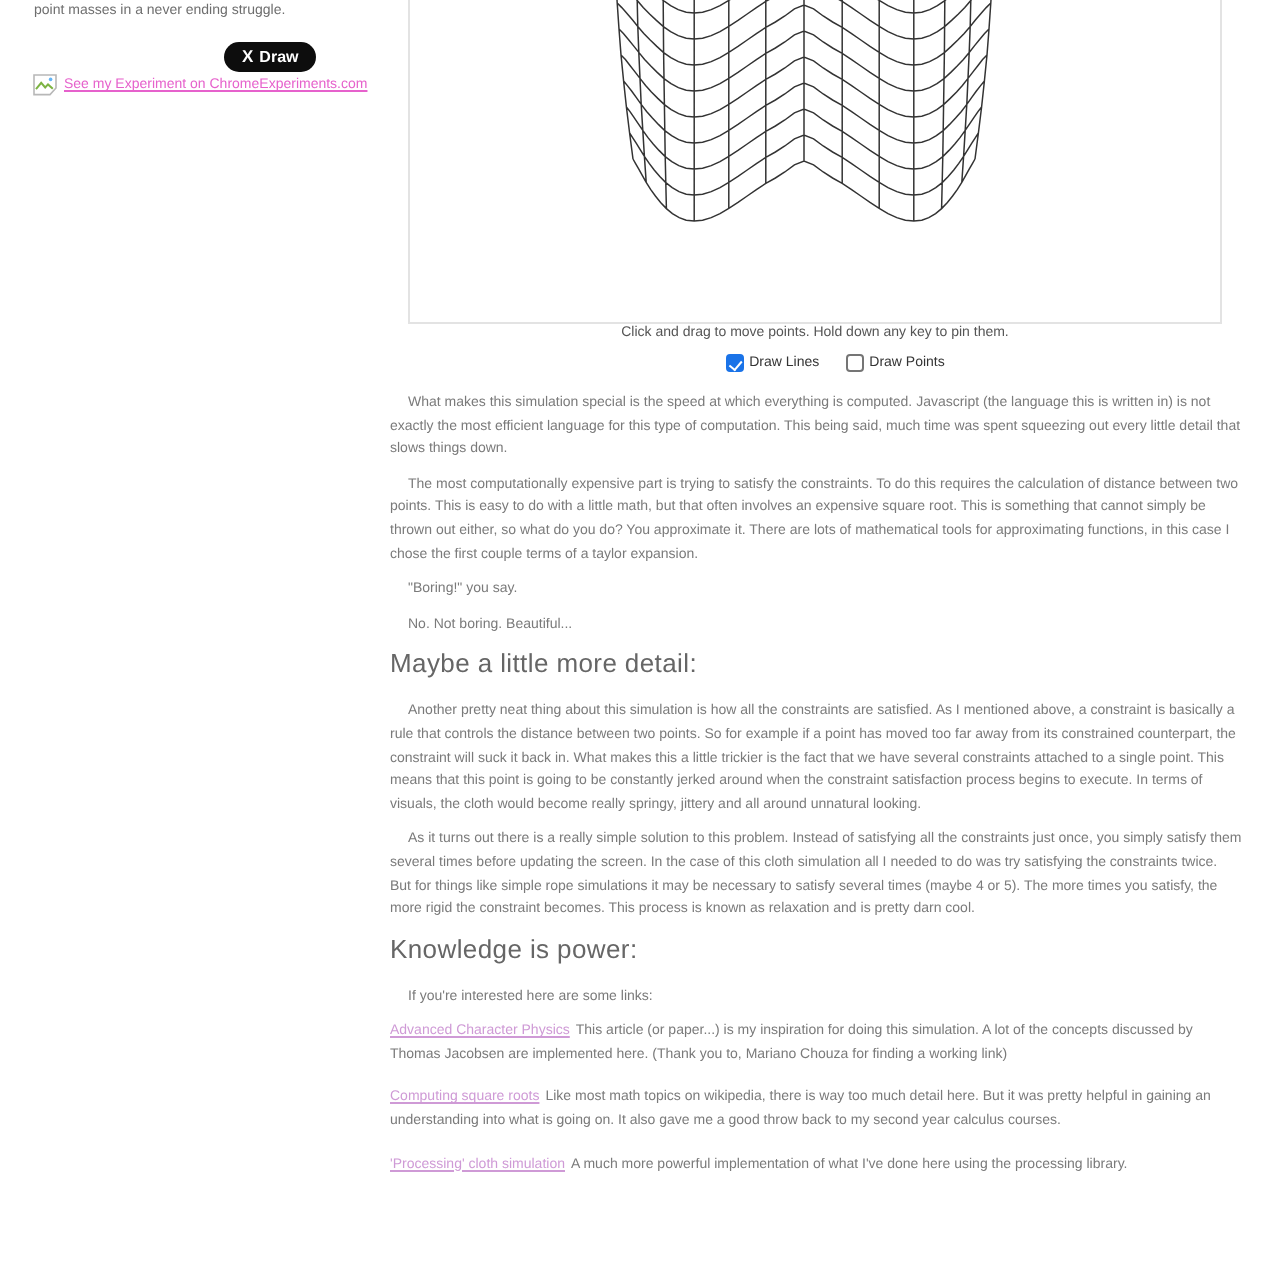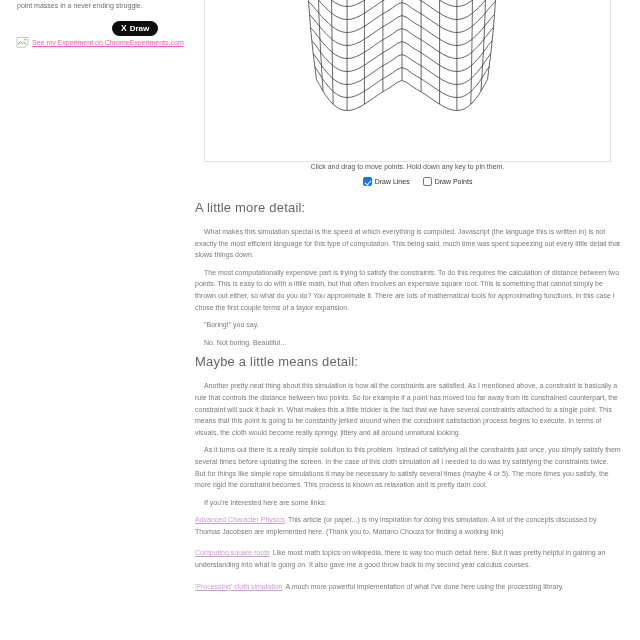--- a/index.html
+++ b/index.html
@@ -81,30 +81,30 @@
       <span>Draw Lines</span>
     </label>
     <label class="control">
       <span class="cb"></span>
       <span>Draw Points</span>
     </label>
   </div>
 
   <div class="content">
 
-    <h2>A little more detail:</h2>
     <p>What makes this simulation special is the speed at which everything is computed. Javascript (the language this is written in) is not exactly the most efficient language for this type of computation. This being said, much time was spent squeezing out every little detail that slows things down.</p>
     <p>The most computationally expensive part is trying to satisfy the constraints. To do this requires the calculation of distance between two points. This is easy to do with a little math, but that often involves an expensive square root. This is something that cannot simply be thrown out either, so what do you do? You approximate it. There are lots of mathematical tools for approximating functions, in this case I chose the first couple terms of a taylor expansion.</p>
     <p>"Boring!" you say.</p>
     <p>No. Not boring. Beautiful...</p>
 
-    <h2>Maybe a little means detail:</h2>
+    <h2>Maybe a little more detail:</h2>
     <p>Another pretty neat thing about this simulation is how all the constraints are satisfied. As I mentioned above, a constraint is basically a rule that controls the distance between two points. So for example if a point has moved too far away from its constrained counterpart, the constraint will suck it back in. What makes this a little trickier is the fact that we have several constraints attached to a single point. This means that this point is going to be constantly jerked around when the constraint satisfaction process begins to execute. In terms of visuals, the cloth would become really springy, jittery and all around unnatural looking.</p>
     <p>As it turns out there is a really simple solution to this problem. Instead of satisfying all the constraints just once, you simply satisfy them several times before updating the screen. In the case of this cloth simulation all I needed to do was try satisfying the constraints twice. But for things like simple rope simulations it may be necessary to satisfy several times (maybe 4 or 5). The more times you satisfy, the more rigid the constraint becomes. This process is known as relaxation and is pretty darn cool.</p>
 
+    <h2>Knowledge is power:</h2>
     <p>If you're interested here are some links:</p>
 
     <p class="linkp">
       <a>Advanced Character Physics</a><span>This article (or paper...) is my inspiration for doing this simulation. A lot of the concepts discussed by Thomas Jacobsen are implemented here. (Thank you to, Mariano Chouza for finding a working link)</span>
     </p>
     <p class="linkp">
       <a>Computing square roots</a><span>Like most math topics on wikipedia, there is way too much detail here. But it was pretty helpful in gaining an understanding into what is going on. It also gave me a good throw back to my second year calculus courses.</span>
     </p>
     <p class="linkp">
       <a>'Processing' cloth simulation</a><span>A much more powerful implementation of what I've done here using the processing library.</span>

